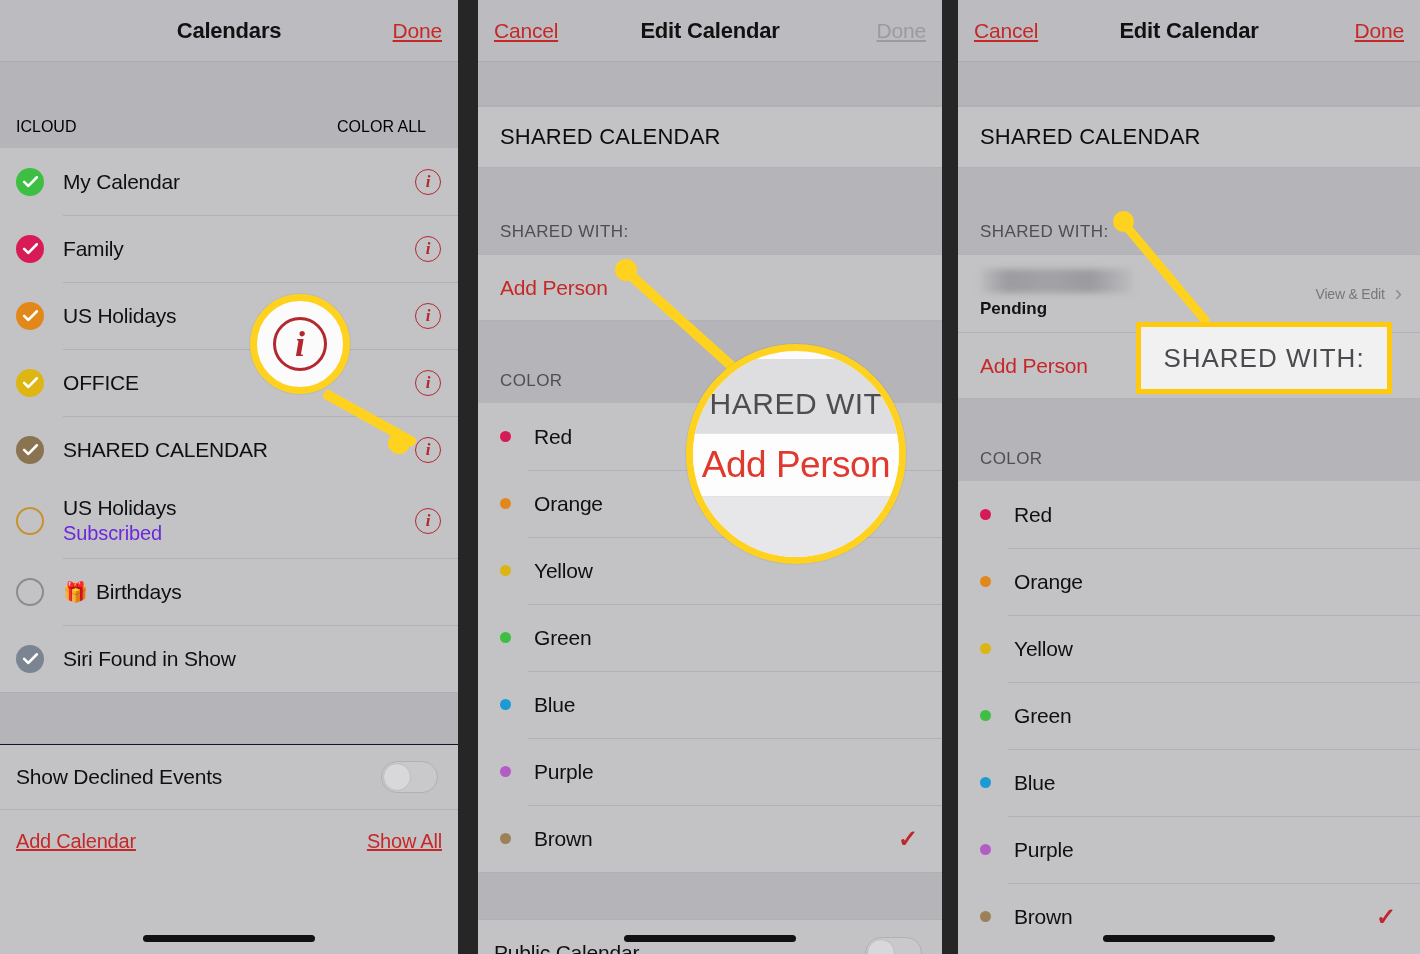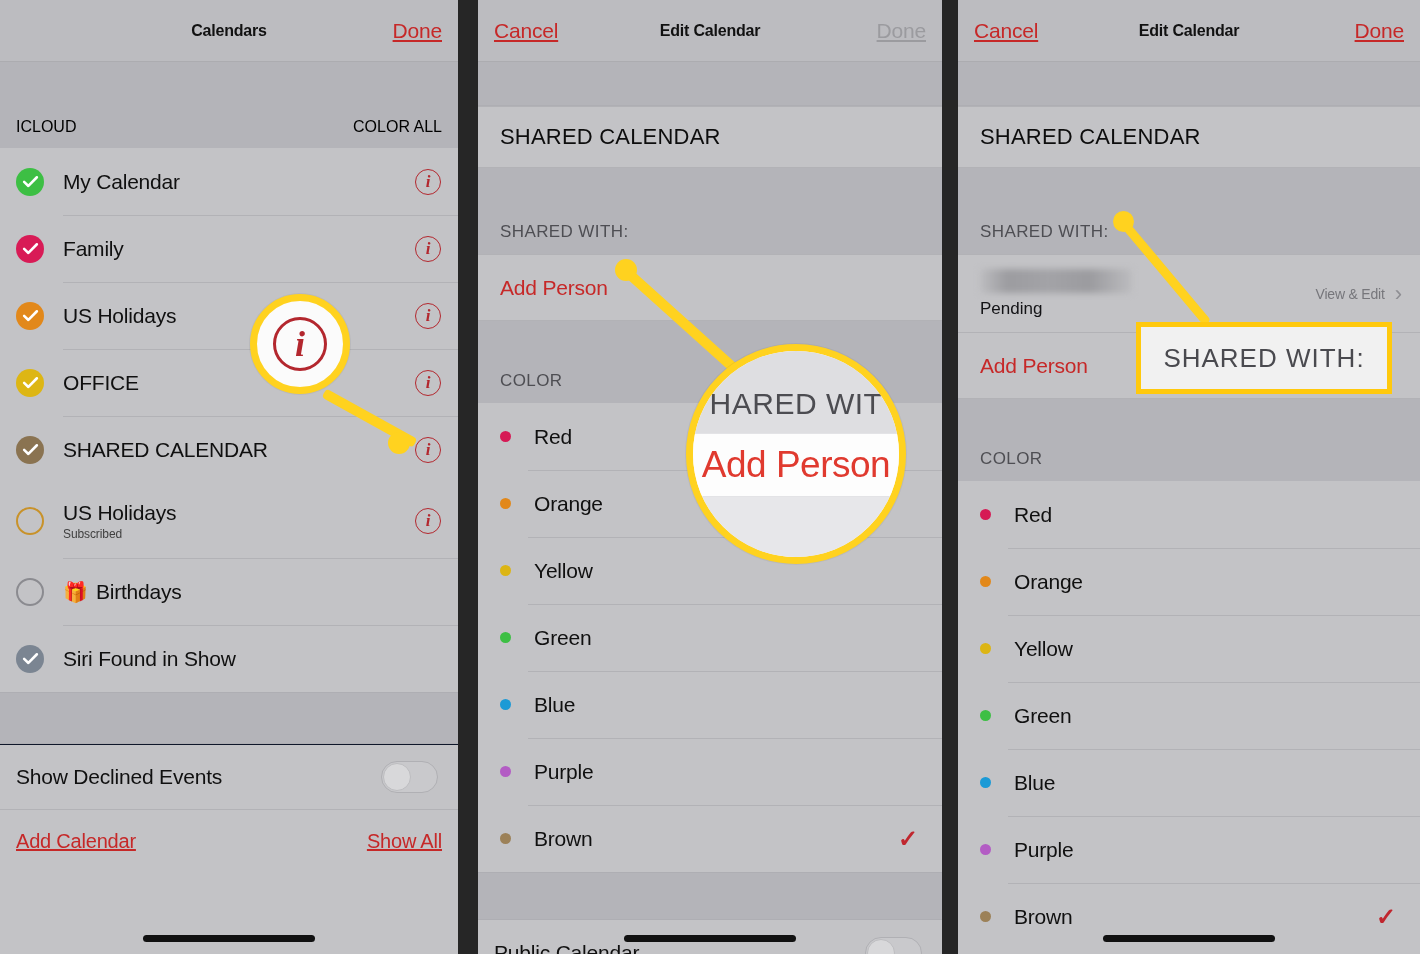--- a/index.html
+++ b/index.html
@@ -28,39 +28,39 @@
   
   .navbar {
     position: relative;
     height: 62px;
     background: #bcbcc0;
     border-bottom: 1px solid #acacb0;
     display: flex; align-items: center;
   }
   .nav-title {
     position: absolute; left: 0; right: 0; text-align: center;
-    font-size: 16px; font-weight: bold; color: #111;
+    font-size: 22px; font-weight: bold; color: #111;
     letter-spacing: -0.2px;
   }
   .nav-btn {
     position: absolute;
     font-size: 21px;
     color: #c62828;
     text-decoration: underline;
     cursor: pointer;
     letter-spacing: -0.2px;
   }
   .nav-left  { left: 16px; }
   .nav-right { right: 16px; }
   .nav-btn.disabled { color: #9b9b9f; text-decoration: underline; }
   .sec-head-tall {
     background: #b4b4b9;
     height: 86px;
     display: flex; align-items: flex-end; justify-content: space-between;
-    padding: 0 16px 12px 16px;
+    padding: 0 32px 12px 16px;
   }
 
   
   .list { background: #c3c3c6; }
   .row {
     position: relative;
     min-height: 67px;
     display: flex; align-items: center;
     padding-left: 16px;
     background: #c3c3c6;
@@ -79,21 +79,21 @@
     margin-right: 19px;
   }
   .check svg { width: 17px; height: 17px; display: block; }
   .check.hollow { background: transparent; border: 2px solid #c8922a; }
   .check.hollow-gray { background: transparent; border: 2px solid #8b8b90; }
 
   .row-label {
     font-size: 21px; color: #101010; letter-spacing: -0.2px;
   }
   .row-sub {
-    font-size: 12px; color: #404040; margin-top: 2px; letter-spacing: -0.1px;
+    font-size: 20px; color: #6d28d9; margin-top: 2px; letter-spacing: -0.1px;
   }
   .row-text-block { display: flex; flex-direction: column; justify-content: center; }
 
   .info-btn {
     position: absolute; right: 17px; top: 50%; transform: translateY(-50%);
     width: 26px; height: 26px; border-radius: 50%;
     border: 1.6px solid #b3272e;
     display: flex; align-items: center; justify-content: center;
     font-size: 17px; font-family: "Liberation Serif", serif;
     font-style: italic; font-weight: bold; color: #b3272e;
@@ -226,23 +226,23 @@
   }
   .mag-info {
     width: 54px; height: 54px; border-radius: 50%;
     border: 3px solid #b3272e;
     display: flex; align-items: center; justify-content: center;
     font-family: "Liberation Serif", serif; font-style: italic;
     font-weight: bold; font-size: 36px; color: #b3272e; line-height: 1;
   }
   .mag-rows { position: absolute; inset: 0; }
   .mag-rows .r-top {
-    position: absolute; top: 0; left: 0; right: 0; height: 40%;
+    position: absolute; top: 8px; left: 0; right: 0; height: 40%;
     background: #dedee1; display: flex; align-items: flex-end;
-    justify-content: center; padding-bottom: 12px;
+    justify-content: center; padding-bottom: 20px;
     font-size: 30px; color: #4c4c51; letter-spacing: 0.5px; white-space: nowrap;
   }
   .mag-rows .r-mid {
     position: absolute; top: 40%; left: 0; right: 0; height: 31%;
     background: #fdfdfd; display: flex; align-items: center; justify-content: center;
     border-top: 1px solid #e3e3e6; border-bottom: 1px solid #e3e3e6;
     font-size: 37px; color: #e03a2f; letter-spacing: -0.5px; white-space: nowrap;
   }
   .mag-rows .r-bot {
     position: absolute; top: 71%; left: 0; right: 0; bottom: 0;
@@ -444,21 +444,21 @@
     <div class="title-row">
       <span class="t">SHARED CALENDAR</span>
     </div>
 
     <div class="small-head">
       <span class="lbl">SHARED WITH:</span>
     </div>
 
     <div class="plain-row" style="height:78px;flex-direction:column;align-items:flex-start;justify-content:center;border-top:1px solid #b2b2b6">
       <span class="blur-name"></span>
-      <span style="font-size:17px;color:#131316;font-weight:400">Pending</span>
+      <span style="font-size:17px;color:#131316;font-weight:700">Pending</span>
       <span class="view-edit">
         <span class="ve">View &amp; Edit</span>
         <span class="chev">›</span>
       </span>
     </div>
 
     <div class="plain-row" style="border-top:1px solid #b2b2b6;border-bottom:1px solid #b2b2b6">
       <span class="txt-red">Add Person</span>
     </div>
 

